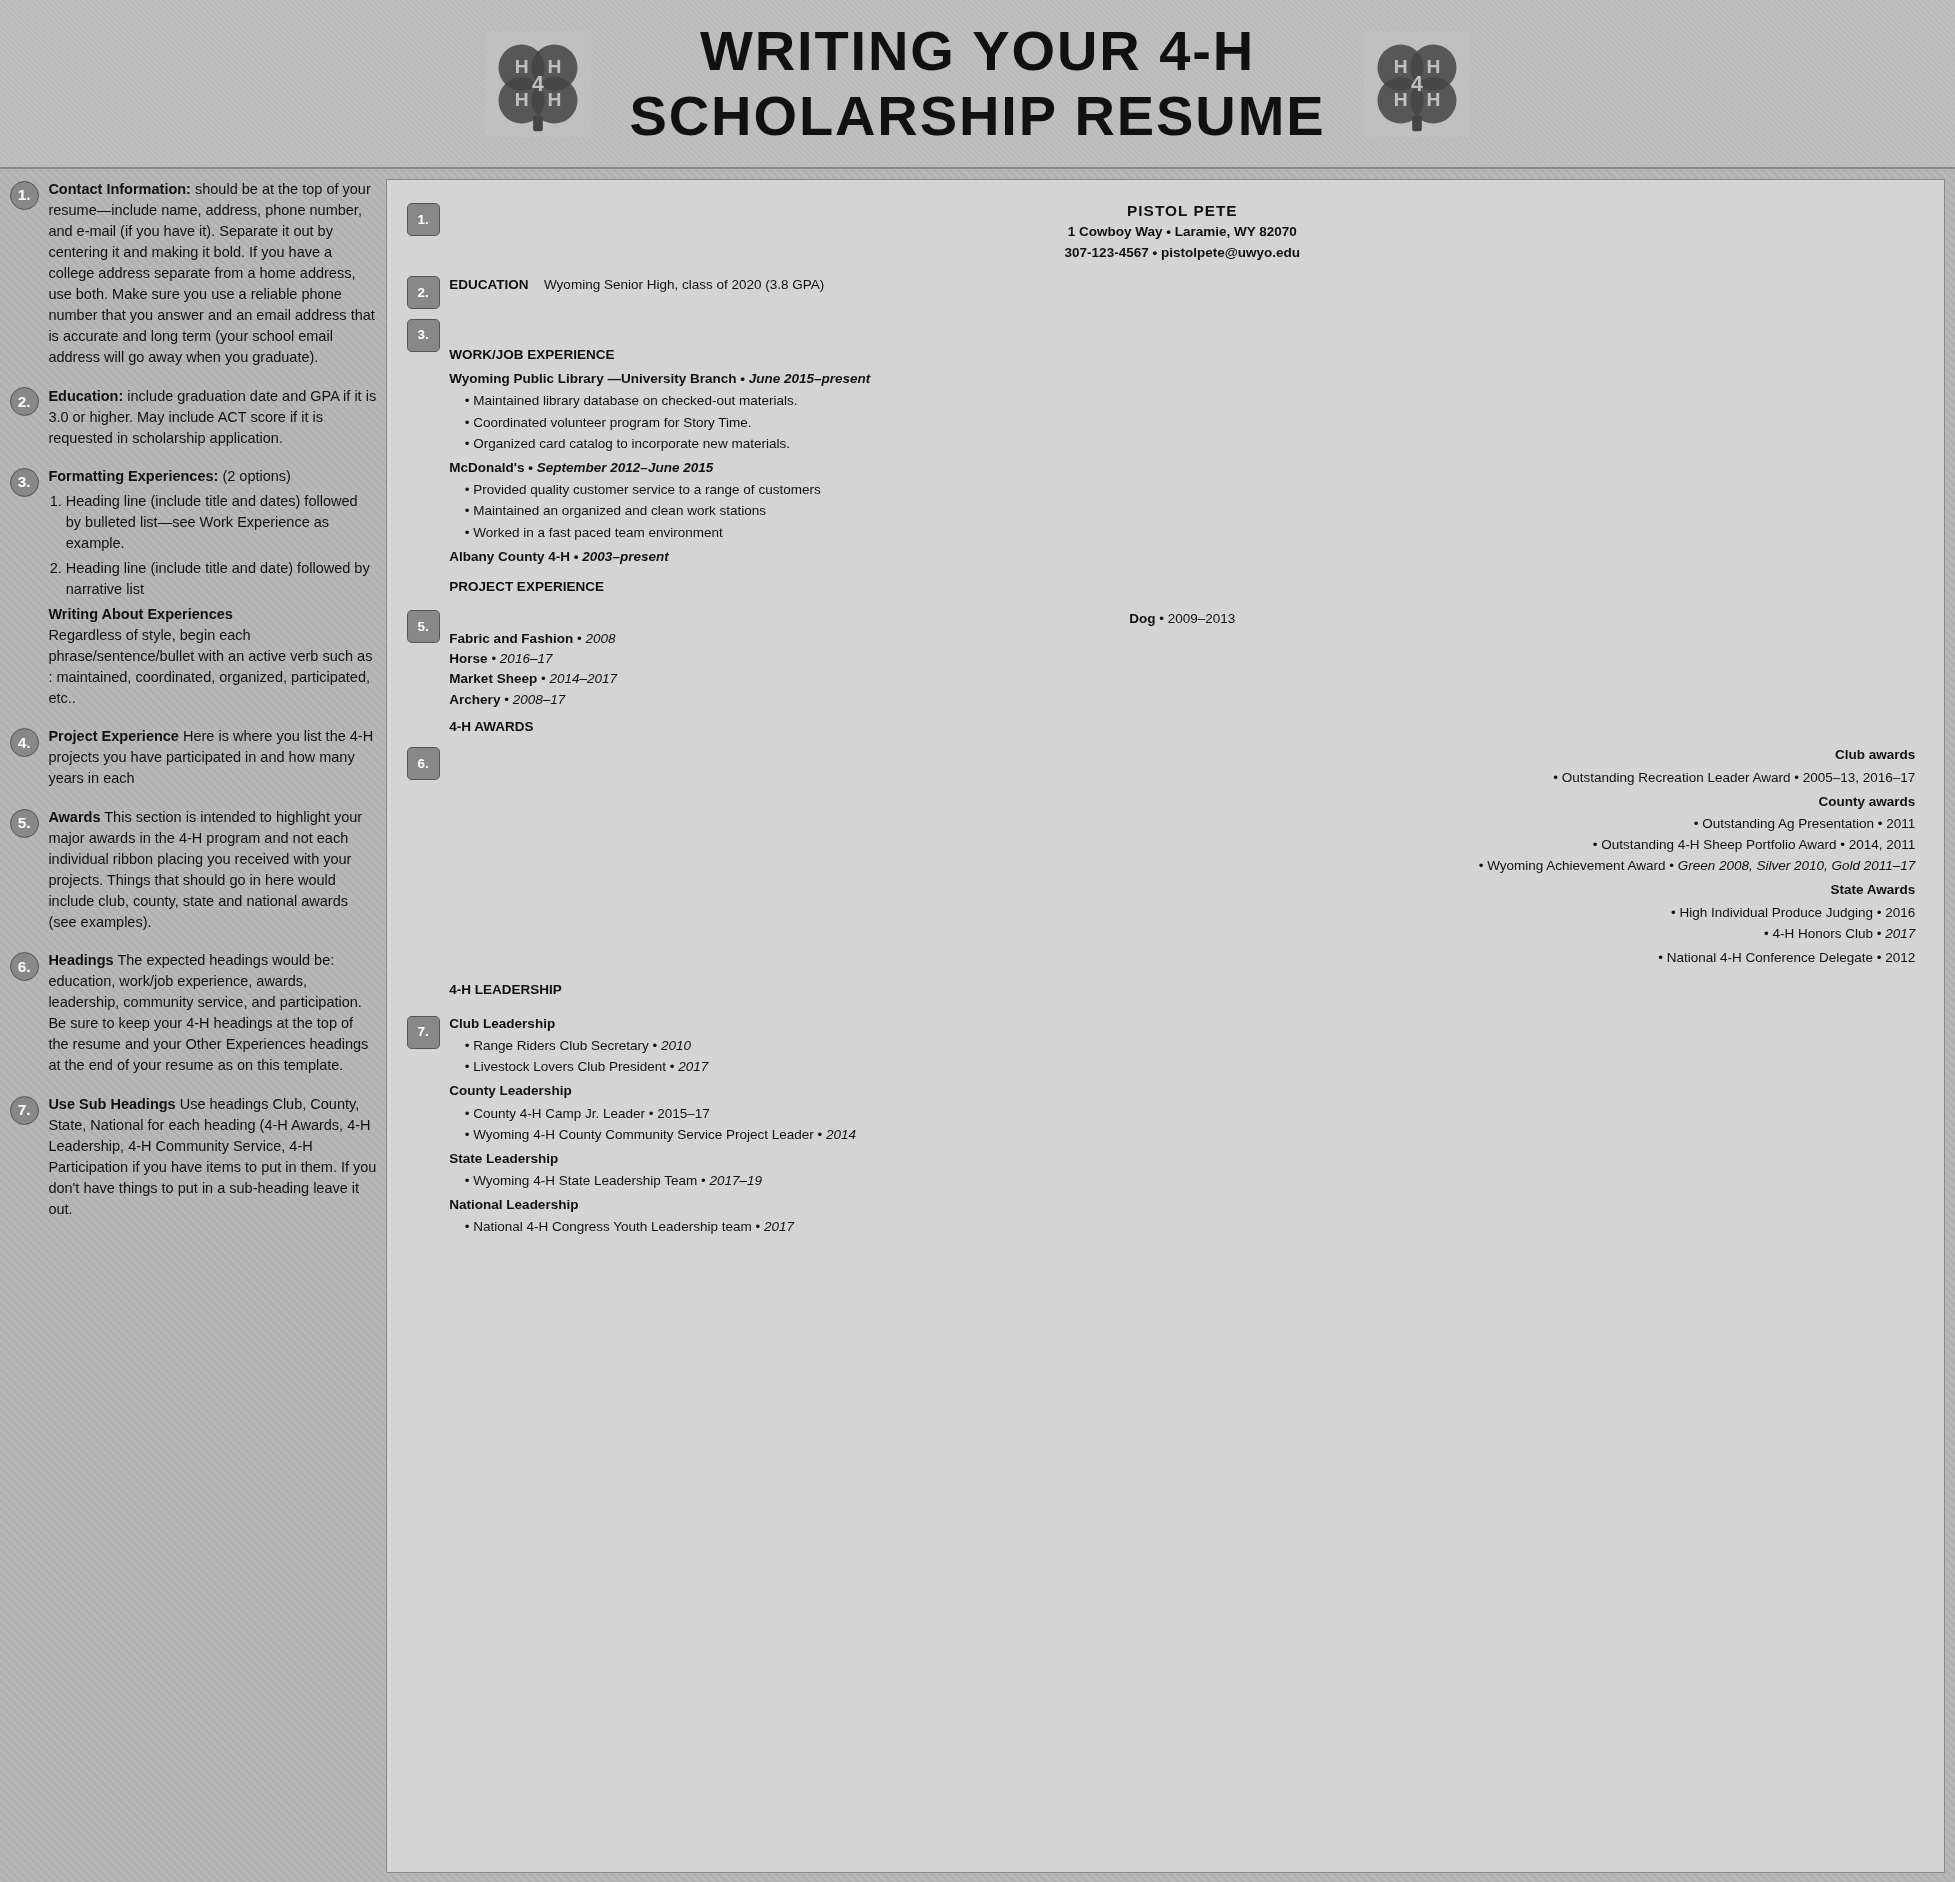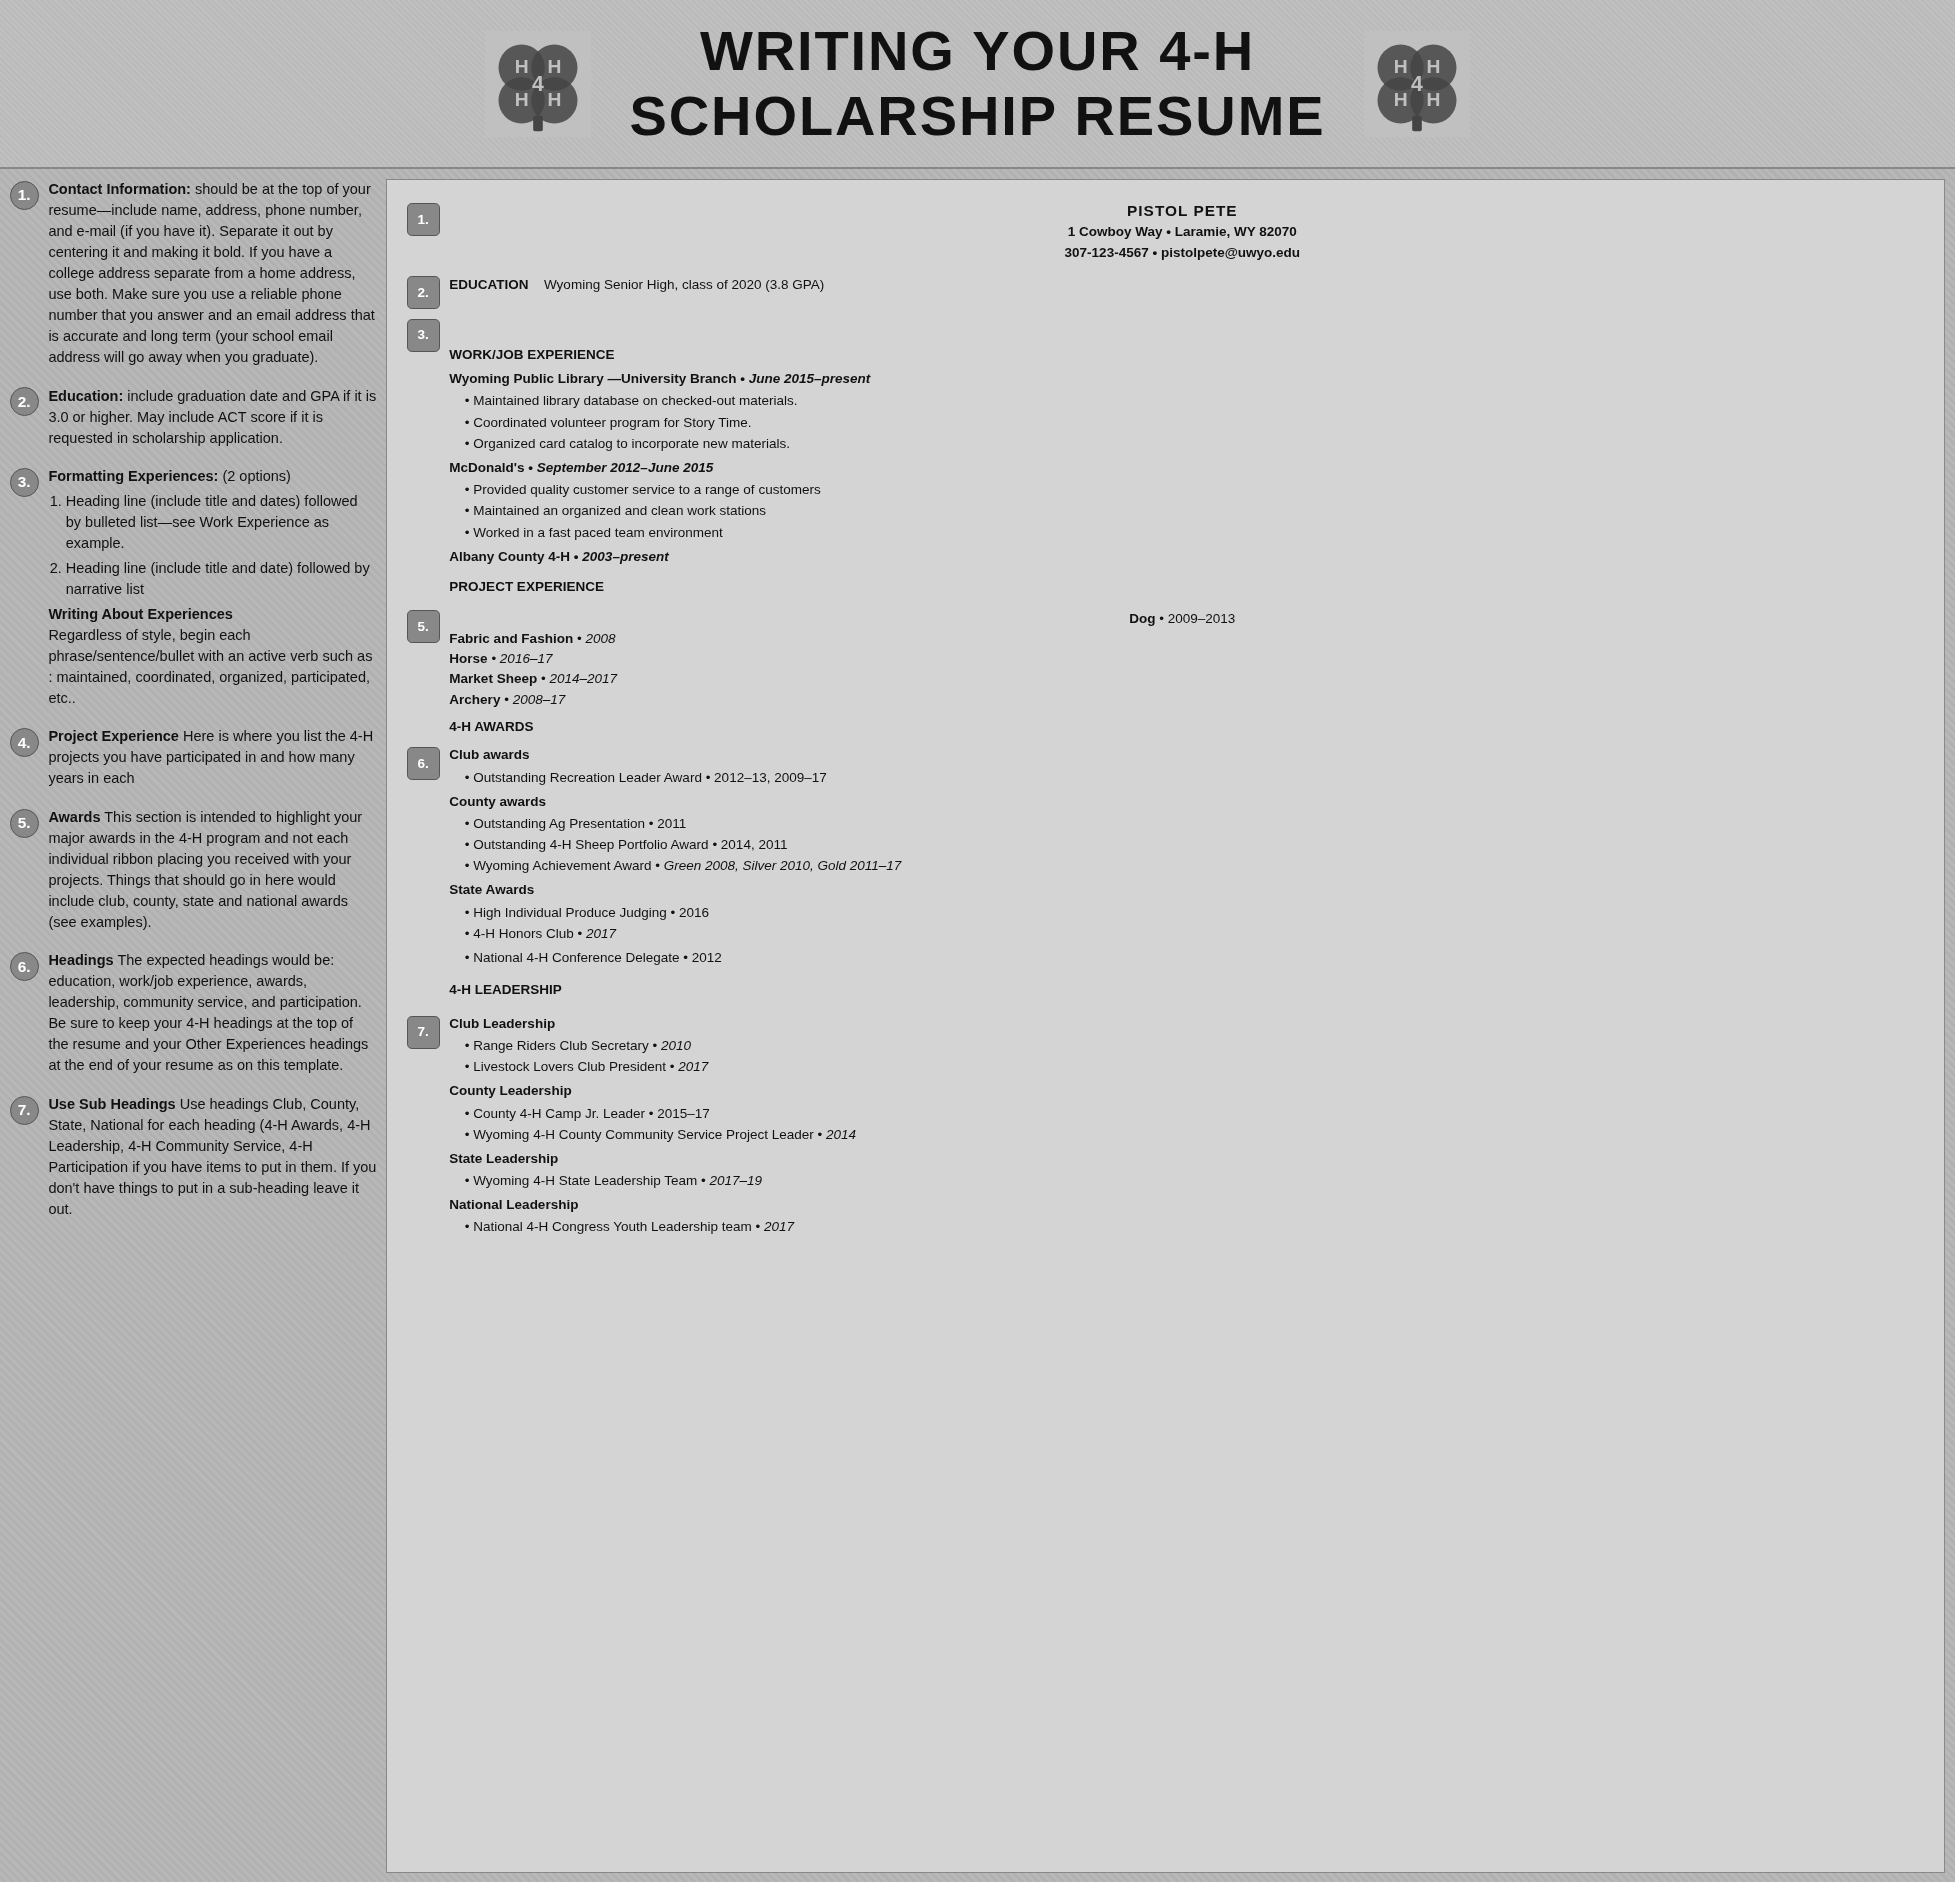--- a/index.html
+++ b/index.html
@@ -342,25 +342,25 @@
 
       <div style="display:flex; align-items:flex-start; gap:9.7px; margin-bottom:5.8px;">
         <div style="width:33px;flex-shrink:0;"></div>
         <div style="flex:1;">
           <div class="bold" style="font-size:13.5px; text-transform:uppercase; margin-bottom:1.9px;">4-H AWARDS</div>
         </div>
       </div>
 
       <div style="display:flex; align-items:flex-start; gap:9.7px; margin-bottom:7.7px;">
         <div style="background:#888;color:#fff;font-weight:bold;font-size:13.5px;width:33px;height:33px;border-radius:4.8px;display:flex;align-items:center;justify-content:center;border:1.9px solid #555;flex-shrink:0;margin-top:1.9px;">6.</div>
-        <div style="flex:1;">
+        <div style="flex:1;text-align:right;">
 
           <div class="bold" style="font-size:13.5px; margin-bottom:1.9px;">Club awards</div>
           <ul class="bullet-list">
-            <li>Outstanding Recreation Leader Award • 2012–13,  2009–17</li>
+            <li>Outstanding Recreation Leader Award • 2005–13,  2016–17</li>
           </ul>
 
           <div class="bold" style="font-size:13.5px; margin-bottom:1.9px;">County awards</div>
           <ul class="bullet-list">
             <li>Outstanding Ag Presentation • 2011</li>
             <li>Outstanding 4-H Sheep Portfolio Award • 2014, 2011</li>
             <li>Wyoming Achievement Award • <em>Green 2008, Silver 2010, Gold 2011–17</em></li>
           </ul>
 
           <div class="bold" style="font-size:13.5px; margin-bottom:1.9px;">State Awards</div>

